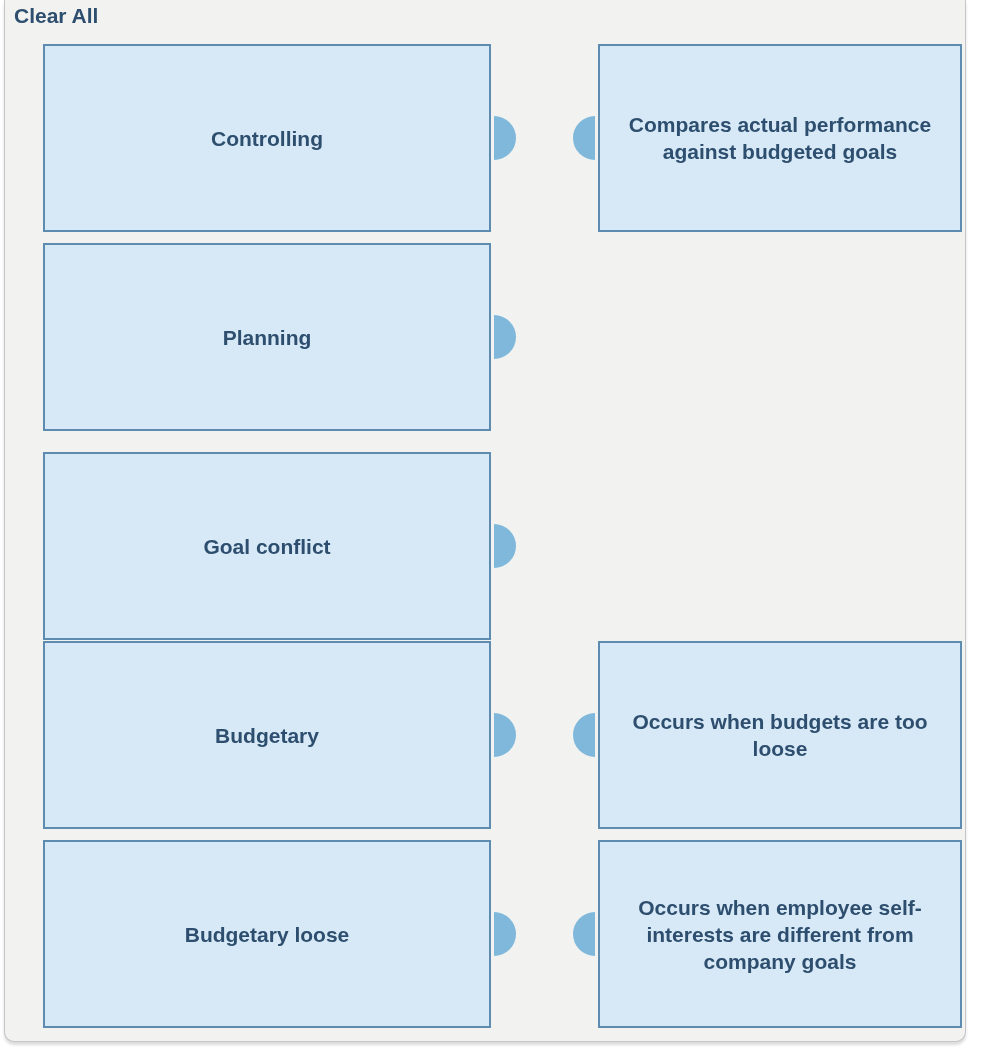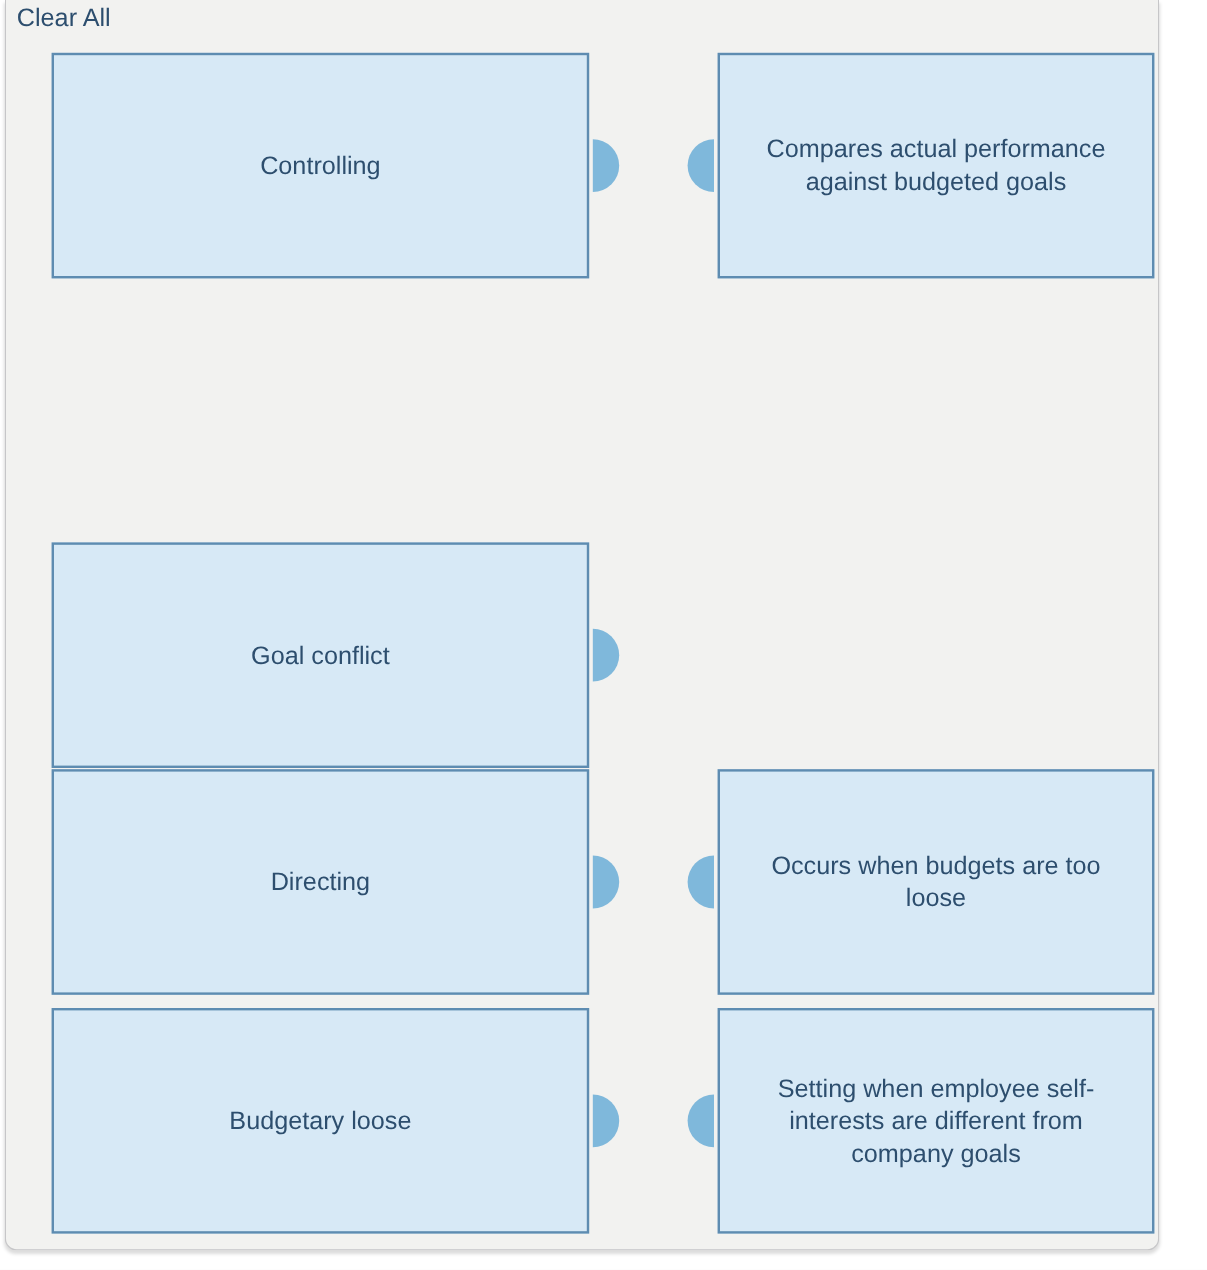--- a/index.html
+++ b/index.html
@@ -16,20 +16,21 @@
     left: 4px;
     top: 0;
     width: 962px;
     height: 1042px;
     background: #f2f2f0;
     border: 1px solid #c6c6c8;
     border-top: none;
     border-radius: 0 0 10px 10px;
     box-shadow: 0 3px 3px rgba(0,0,0,0.14);
     box-sizing: border-box;
+    font-weight: bold;
   }
   .clear-all {
     position: absolute;
     top: 2px;
     left: 9px;
     font-size: 21px;
     line-height: 28px;
     color: #2d4e6e;
     cursor: pointer;
     user-select: none;
@@ -97,44 +98,48 @@
       <span class="label">Controlling</span>
       <span class="dot dot-right"></span>
     </div>
     <div class="box right-box">
       <span class="dot dot-left"></span>
       <span class="label">Compares actual performance against budgeted goals</span>
     </div>
   </div>
 
   <div class="row" style="top:243px">
+    <div class="box left-box">
+      <span class="label">Planning</span>
+      <span class="dot dot-right"></span>
+    </div>
   </div>
 
   <div class="row" style="top:452px">
     <div class="box left-box">
       <span class="label">Goal conflict</span>
       <span class="dot dot-right"></span>
     </div>
   </div>
 
   <div class="row" style="top:641px">
     <div class="box left-box">
-      <span class="label">Directing</span>
+      <span class="label">Budgetary</span>
       <span class="dot dot-right"></span>
     </div>
     <div class="box right-box">
       <span class="dot dot-left"></span>
       <span class="label">Occurs when budgets are too loose</span>
     </div>
   </div>
 
   <div class="row" style="top:840px">
     <div class="box left-box">
       <span class="label">Budgetary loose</span>
       <span class="dot dot-right"></span>
     </div>
     <div class="box right-box">
       <span class="dot dot-left"></span>
-      <span class="label">Setting when employee self-interests are different from company goals</span>
+      <span class="label">Occurs when employee self-interests are different from company goals</span>
     </div>
   </div>
 
 </div>
 
 </body></html>

